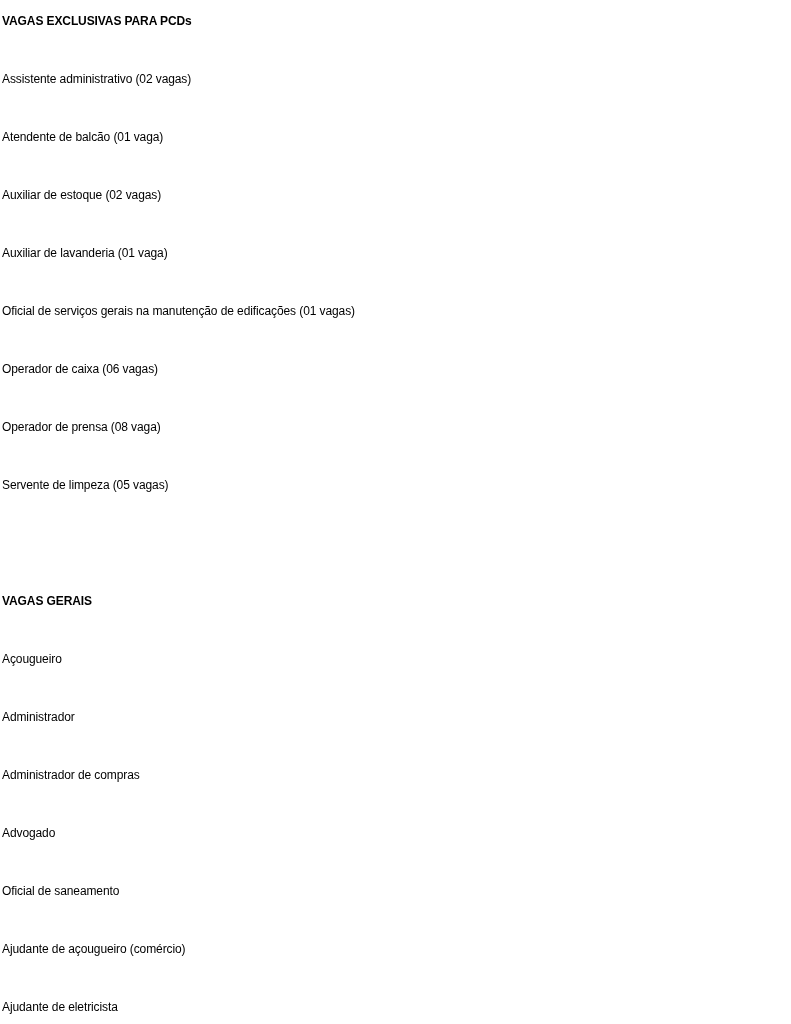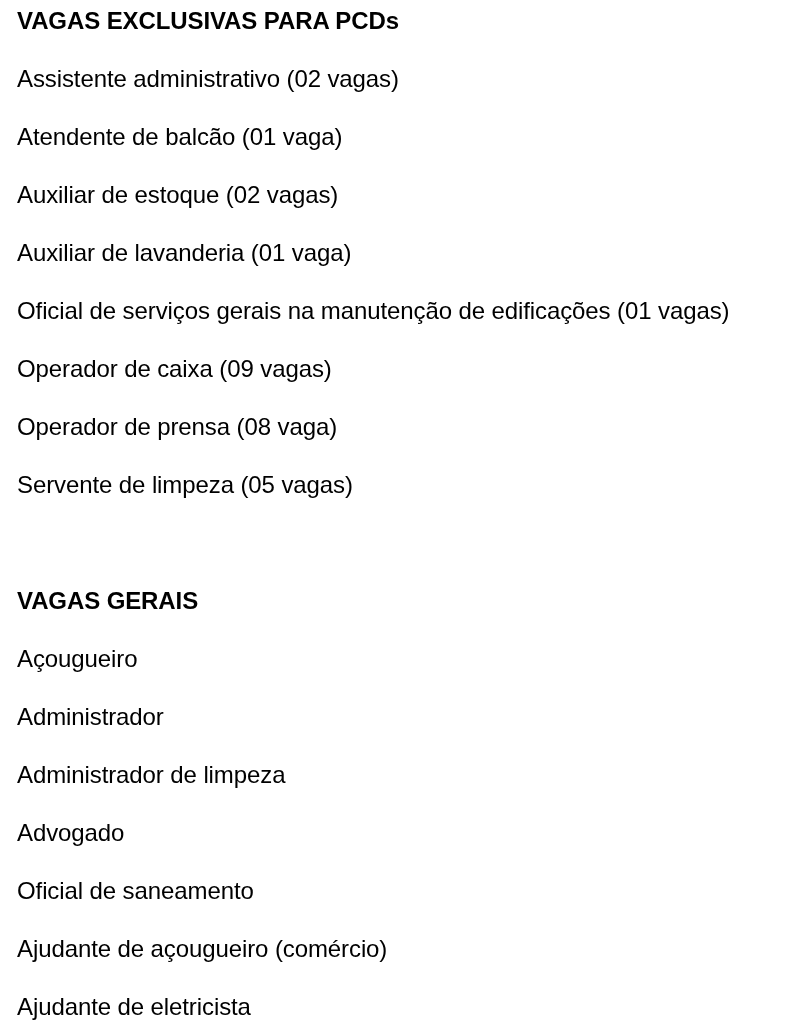--- a/index.html
+++ b/index.html
@@ -1,40 +1,40 @@
 <!DOCTYPE html>
 <html><head>
   <meta charset="utf-8">
   <style>
     html, body { margin: 0; padding: 0; background: #ffffff; }
     body {
       width: 791px; height: 1024px; overflow: hidden; position: relative;
       font-family: "Liberation Sans", sans-serif; color: #000;
     }
     .line {
-      position: absolute; left: 17px; font-size: 24px; line-height: 24px;
+      position: absolute; left: 2px; font-size: 12px; line-height: 24px;
       white-space: nowrap; letter-spacing: -0.1px;
     }
     .heading { font-weight: bold; }
   </style>
 </head>
 <body>
 
 <div>
   <div class="line heading" style="top:9px">VAGAS EXCLUSIVAS PARA PCDs</div>
   <div class="line" style="top:67px">Assistente administrativo (02 vagas)</div>
   <div class="line" style="top:125px">Atendente de balcão (01 vaga)</div>
   <div class="line" style="top:183px">Auxiliar de estoque (02 vagas)</div>
   <div class="line" style="top:241px">Auxiliar de lavanderia (01 vaga)</div>
   <div class="line" style="top:299px">Oficial de serviços gerais na manutenção de edificações (01 vagas)</div>
-  <div class="line" style="top:357px">Operador de caixa (09 vagas)</div>
+  <div class="line" style="top:357px">Operador de caixa (06 vagas)</div>
   <div class="line" style="top:415px">Operador de prensa (08 vaga)</div>
   <div class="line" style="top:473px">Servente de limpeza (05 vagas)</div>
 
   <div class="line heading" style="top:589px">VAGAS GERAIS</div>
   <div class="line" style="top:647px">Açougueiro</div>
   <div class="line" style="top:705px">Administrador</div>
-  <div class="line" style="top:763px">Administrador de limpeza</div>
+  <div class="line" style="top:763px">Administrador de compras</div>
   <div class="line" style="top:821px">Advogado</div>
   <div class="line" style="top:879px">Oficial de saneamento</div>
   <div class="line" style="top:937px">Ajudante de açougueiro (comércio)</div>
   <div class="line" style="top:995px">Ajudante de eletricista</div>
 </div>
 
 </body></html>

